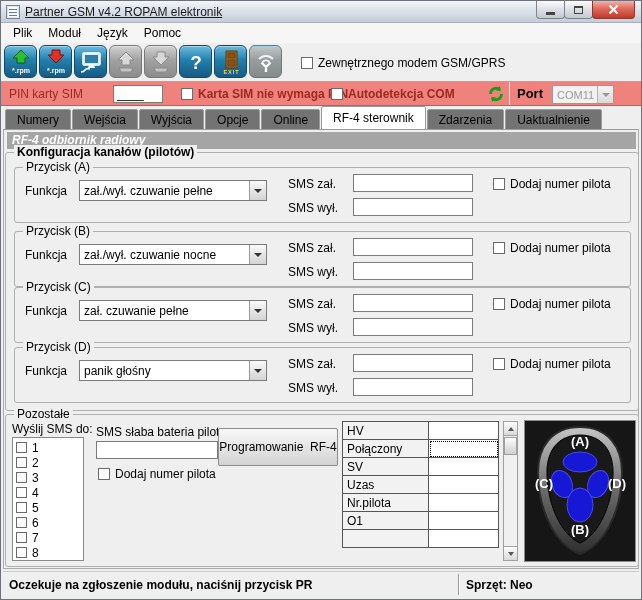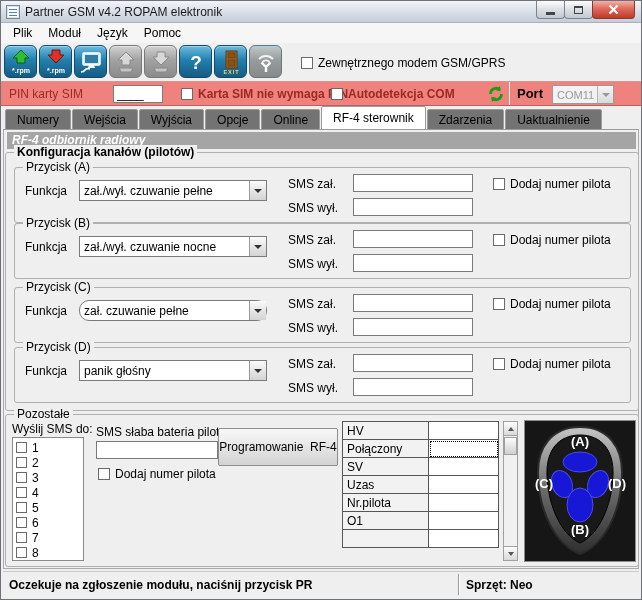--- a/index.html
+++ b/index.html
@@ -12,21 +12,21 @@
   
   .titlebar {
     position:absolute; top:0; left:0; right:0; height:22px;
     background:linear-gradient(#F2F5F9,#D8DEE7 55%,#C6CDD8);
     border-bottom:1px solid #A9B0BA; display:flex; align-items:center; padding-left:5px;
   }
   .app-icon { width:14px; height:14px; background:#FFF; border:1px solid #7A8699;
     box-shadow:inset 0 0 0 1px #D7E4F2; margin-right:5px; position:relative; }
   .app-icon::after { content:""; position:absolute; left:2px; top:3px; width:8px; height:1px;
     background:#5B7FB4; box-shadow:0 3px 0 #5B7FB4, 0 6px 0 #5B7FB4; }
-  .title-text { font-size:12px; color:#1B1B1B; }
+  .title-text { font-size:12px; color:#1B1B1B;text-decoration:underline; }
   .win-controls { position:absolute; top:0; right:6px; display:flex; }
   .wbtn { width:29px; height:18px; border:1px solid #7E838B; border-top:none;
     border-radius:0 0 4px 4px; background:linear-gradient(#FDFDFD,#DEE2E8 45%,#C3C9D2);
     display:flex; align-items:center; justify-content:center; margin-left:-1px; }
   .wbtn.close { width:43px; background:linear-gradient(#F6B0A8,#DE6A5C 45%,#BE3A28);
     border-color:#8C3A30; }
   .glyph-min { width:9px; height:3px; background:#444; margin-top:7px; }
   .glyph-max { width:9px; height:8px; border:1px solid #444; border-top:2px solid #444; background:#FFF0; }
   
   .menubar { position:absolute; top:22px; left:0; right:0; height:20px;
@@ -284,21 +284,21 @@
       <span class="lab" style="left:273px;top:9px;">SMS zał.</span>
       <input class="tin" style="left: 338px; top: 6px; width: 120px;" value="">
       <span class="lab" style="left:273px;top:33px;">SMS wył.</span>
       <input class="tin" style="left: 338px; top: 30px; width: 120px;" value="">
       <div class="cbrow" style="position:absolute;left:478px;top:9px;">
         <span class="cb"></span>
         <span class="cb-lab">Dodaj numer pilota</span>
       </div>
     </div>
 
-    <div class="channel" style="top:70px;">
+    <div class="channel" style="top:78px;">
       <span class="legend">Przycisk (B)</span>
       <span class="lab" style="left:10px;top:16px;">Funkcja</span>
       <div class="dd" style="left:64px;top:12px;width:188px;height:21px;">
         <span class="txt">zał./wył. czuwanie nocne</span>
         <span class="btn">
             <span class="arr"></span>
           </span>
       </div>
       <span class="lab" style="left:273px;top:9px;">SMS zał.</span>
       <input class="tin" style="left: 338px; top: 6px; width: 120px;" value="">
@@ -306,21 +306,21 @@
       <input class="tin" style="left: 338px; top: 30px; width: 120px;" value="">
       <div class="cbrow" style="position:absolute;left:478px;top:9px;">
         <span class="cb"></span>
         <span class="cb-lab">Dodaj numer pilota</span>
       </div>
     </div>
 
     <div class="channel" style="top:134px;">
       <span class="legend">Przycisk (C)</span>
       <span class="lab" style="left:10px;top:16px;">Funkcja</span>
-      <div class="dd" style="left:64px;top:12px;width:188px;height:21px;border-radius:10px;">
+      <div class="dd" style="left:64px;top:12px;width:188px;height:21px;">
         <span class="txt">zał. czuwanie pełne</span>
         <span class="btn">
             <span class="arr"></span>
           </span>
       </div>
       <span class="lab" style="left:273px;top:9px;">SMS zał.</span>
       <input class="tin" style="left: 338px; top: 6px; width: 120px;" value="">
       <span class="lab" style="left:273px;top:33px;">SMS wył.</span>
       <input class="tin" style="left: 338px; top: 30px; width: 120px;" value="">
       <div class="cbrow" style="position:absolute;left:478px;top:9px;">

